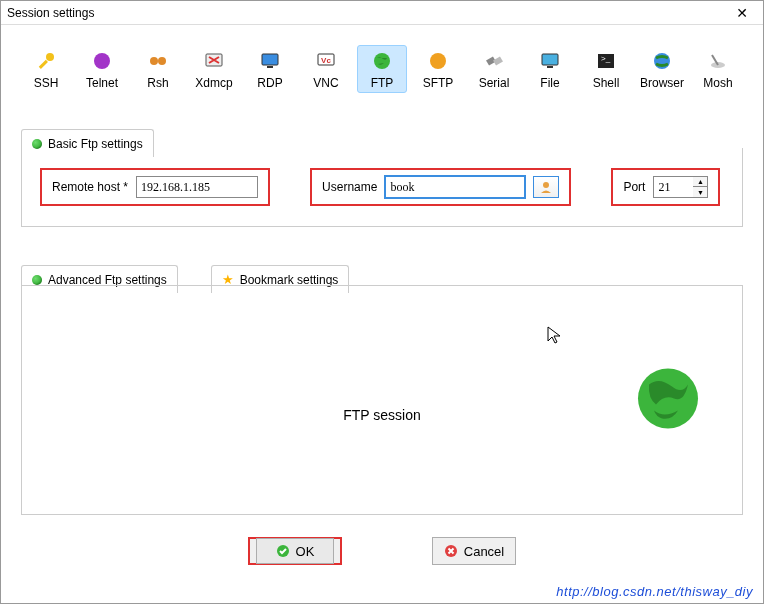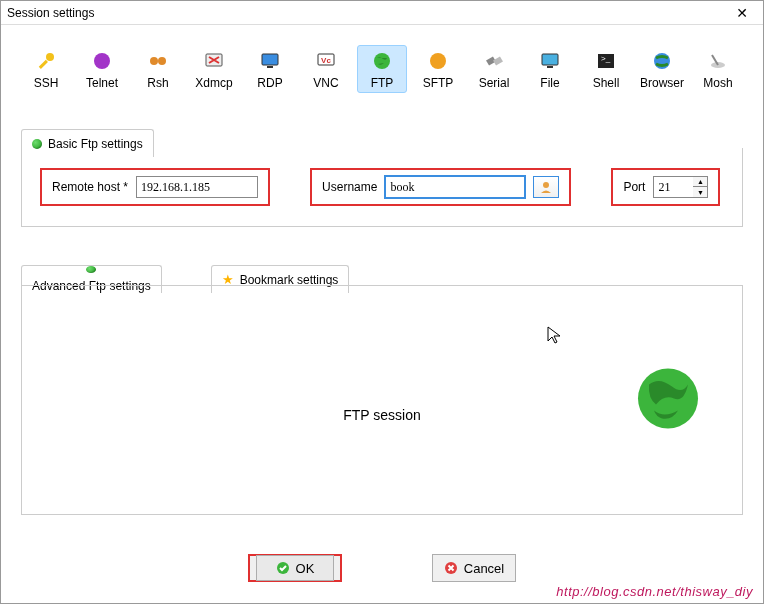--- a/index.html
+++ b/index.html
@@ -139,38 +139,38 @@
   }
   .globe-big {
     position:absolute; right:40px; top:50%; transform:translateY(-50%);
   }
   .cursor {
     position:absolute; left:525px; top:40px;
     pointer-events:none;
   }
   .button-row {
     display:flex; justify-content:center; gap:90px;
-    margin-top:39px;
+    margin-top:22px;
   }
   .btn {
     height:28px; min-width:84px;
     border:1px solid #adadad;
     background:#f0f0f0;
     display:flex; align-items:center; justify-content:center;
     gap:6px; cursor:pointer; font-size:13px;
   }
   .btn.ok-outer { border:2px solid #e03030; padding:6px; }
   .btn.ok-outer .btn-inner{
     border:1px solid #adadad; background:#e9e9e9;
     height:26px; min-width:78px;
     display:flex;align-items:center;justify-content:center;gap:6px;
   }
   .watermark {
     position:absolute; bottom:4px; right:10px;
-    color:#be185d; font-size:13px; font-style:italic;
+    color:#1d4ed8; font-size:13px; font-style:italic;
     letter-spacing:0.5px;
   }
 </style>
 </head>
 <body>
 
 <div class="titlebar">
   <span class="title">Session settings</span>
   <span class="close">✕</span>
 </div>
@@ -340,21 +340,21 @@
               <div>▲</div>
               <div>▼</div>
             </div>
           </div>
         </div>
       </div>
     </div>
   </div>
 
   <div class="lower-tabs">
-    <div class="tab" style="left:0;flex-direction:column;">
+    <div class="tab" style="left:0;">
       <span class="dot"></span>
       <span>Advanced Ftp settings</span>
     </div>
     <div class="tab" style="left:190px;">
       <span class="star">★</span>
       <span>Bookmark settings</span>
     </div>
   </div>
   <div class="lower-panel">
     <span class="session-label">FTP session</span>

